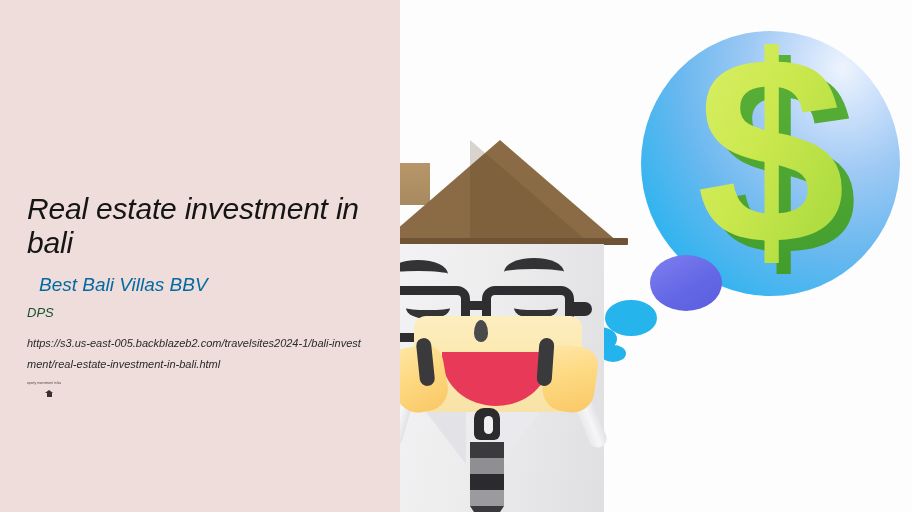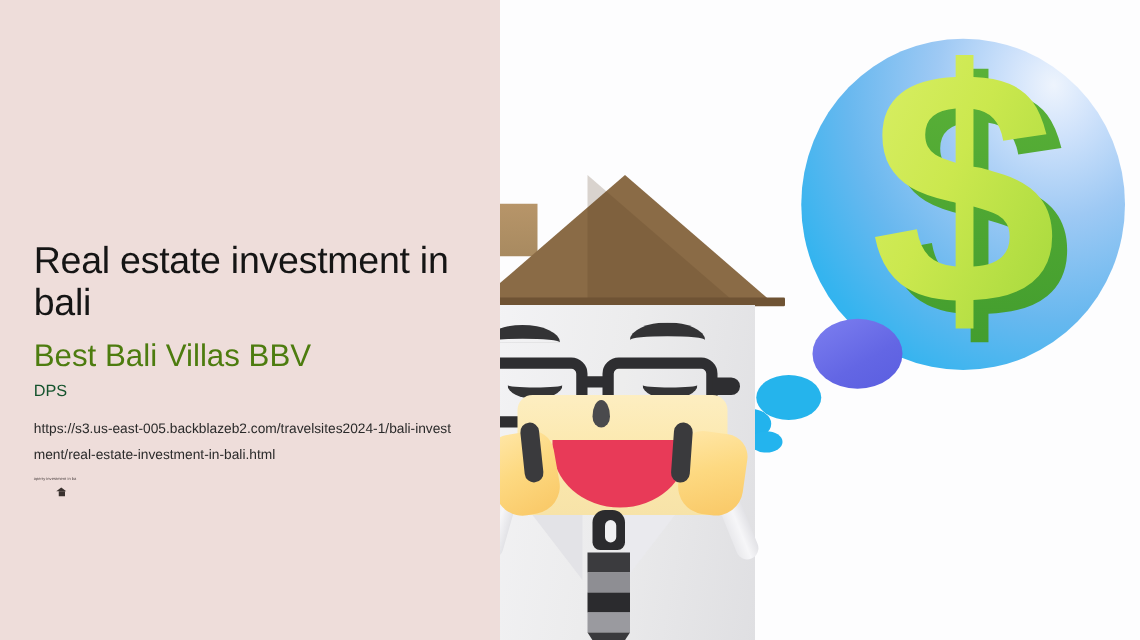--- a/index.html
+++ b/index.html
@@ -26,35 +26,36 @@
     top: 0;
     width: 400px;
     height: 512px;
     background: #eeddda;
   }
   #text-block {
     position: absolute;
     left: 27px;
     top: 192px;
     width: 345px;
+    font-style: italic;
   }
   #page-title {
     font-size: 30px;
     line-height: 34px;
     font-weight: 400;
     color: #151515;
     letter-spacing: -0.2px;
     margin: 0 0 14px 0;
     max-width: 340px;
   }
   #subtitle {
-    font-size: 25px;
+    font-size: 19px;
     line-height: 22px;
-    color: #4d7c0f;
-    margin: 0 0 9px 0;
+    color: #0369a1;
+    margin: 0 0 9px 12px;
   }
   #location {
     font-size: 13px;
     line-height: 16px;
     color: #14532d;
     margin: 0 0 12px 0;
   }
   #url-line {
     font-size: 11px;
     line-height: 21px;

